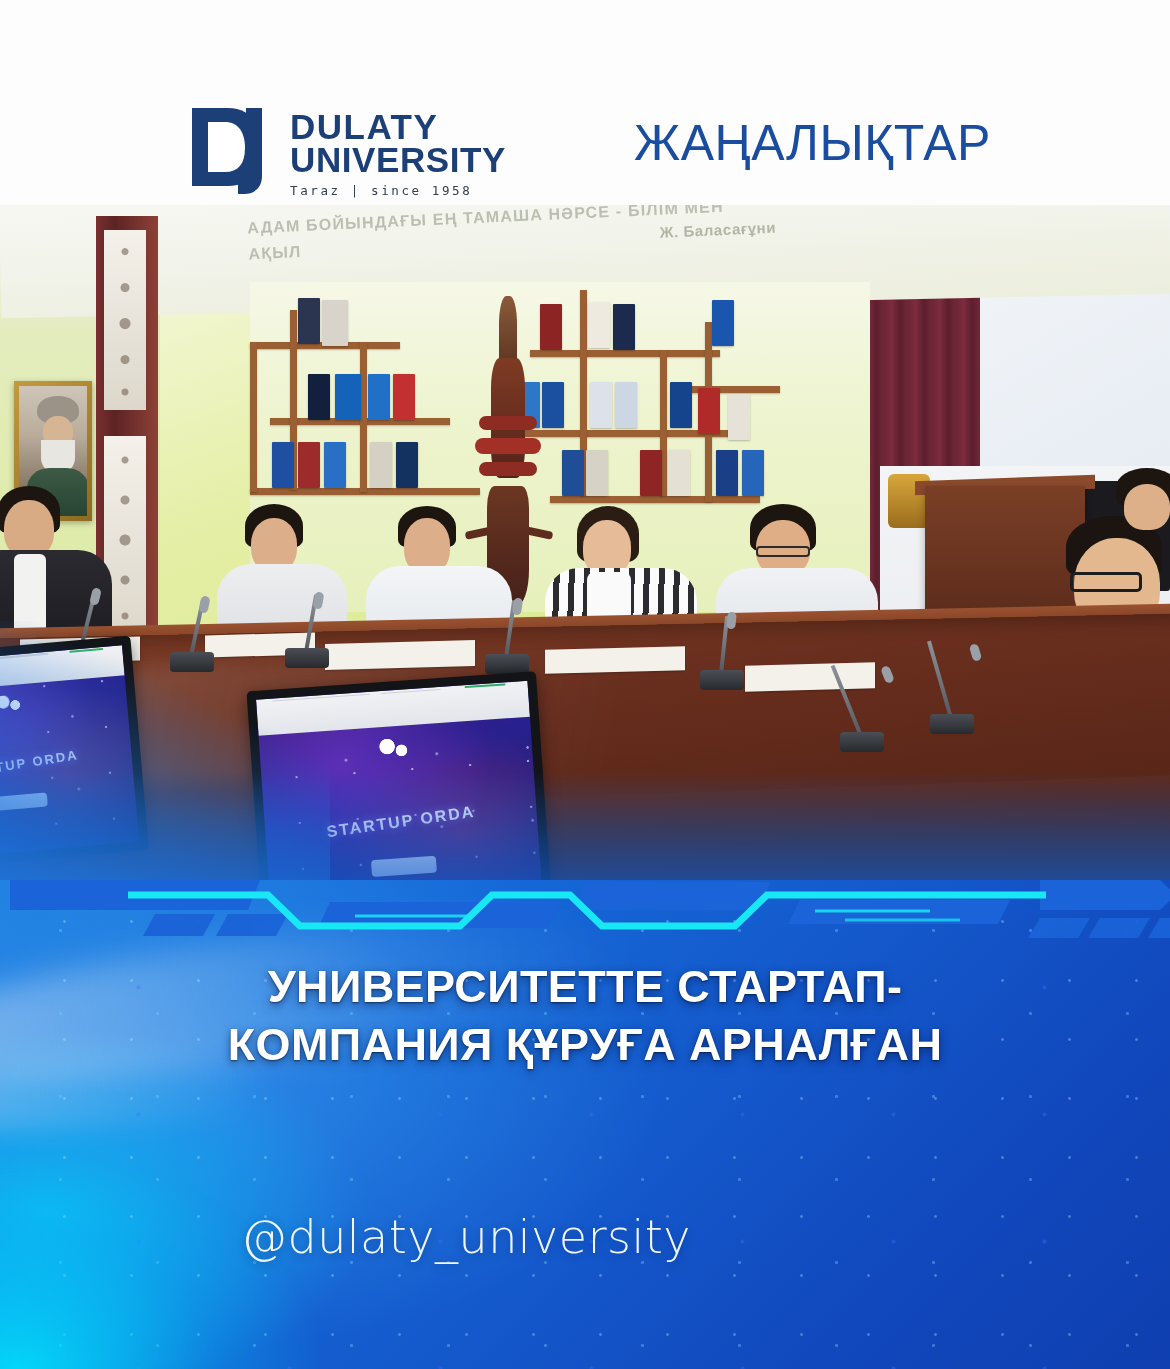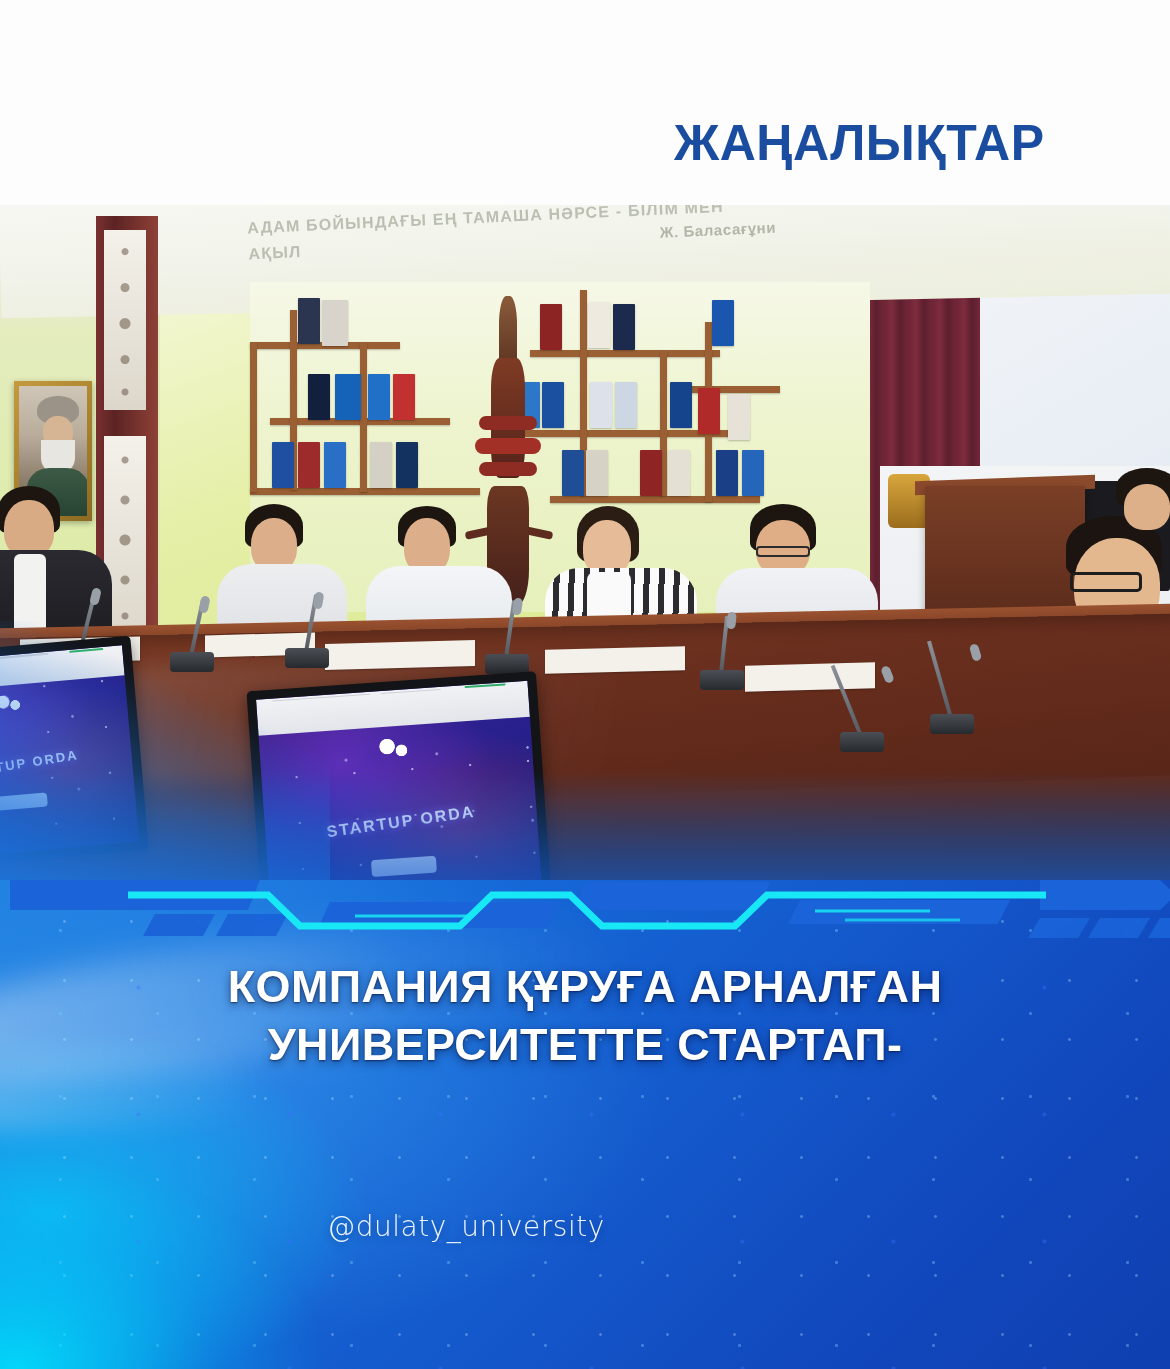--- a/index.html
+++ b/index.html
@@ -31,22 +31,22 @@
     color:#1c3f77; font-weight:bold; letter-spacing:1.5px;
     font-size:35px; line-height:33px;
   }
   .logo-line2 { letter-spacing:0.6px; }
   .logo-sub {
     color:#33404f; font-size:12.5px; letter-spacing:2.6px;
     margin-top:7px; font-family:"DejaVu Sans Mono", monospace;
   }
   .header-kicker {
     position:absolute; left:634px; top:114px;
-    color:#1a4da0; font-weight:bold; font-size:50px;
-    letter-spacing:0.5px; white-space:nowrap;margin-left:40px;
+    color:#1a4da0; font-weight:normal; font-size:50px;
+    letter-spacing:0.5px; white-space:nowrap;
   }
 
   
   .photo {
     position:absolute; left:0; top:186px; width:1170px; height:735px;
     overflow:hidden; z-index:10;
   }
   .photo-inner { position:absolute; inset:0; }
 
   
@@ -331,32 +331,46 @@
     text-align:center; z-index:35;
   }
   .title-line {
     color:#ffffff; font-weight:bold; font-size:45px; line-height:58px;
     letter-spacing:0.4px;
     text-shadow:0 3px 10px rgba(0,20,70,.55), 0 1px 2px rgba(0,10,40,.6);
     white-space:nowrap;
   }
   .handle {
     position:absolute; left:0; top:1210px; width:932px; text-align:center;
-    color:#eef6ff; font-size:28px; font-weight:300; letter-spacing:.5px;
+    color:#eef6ff; font-size:46px; font-weight:300; letter-spacing:.5px;
     z-index:35; text-shadow:0 2px 8px rgba(0,20,70,.4);
     font-family:"DejaVu Sans", sans-serif;
   }
 </style>
 </head>
 <body>
 
 <div class="poster">
 
   <div class="header">
 
+    <div class="logo-wrap">
+      <div class="logo-mark">
+        <svg width="86" height="92" viewBox="0 0 86 92" aria-hidden="true">
+          <path d="M4 4 L40 4 C62 4 74 20 74 44 C74 66 62 82 40 82 L4 82 Z" fill="#1c3f77"></path>
+          <path d="M20 18 L37 18 C50 18 57 28 57 44 C57 60 50 68 37 68 L20 68 Z" fill="#ffffff"></path>
+          <path d="M58 4 L74 4 L74 72 C74 84 66 90 56 90 L50 90 L50 76 L55 76 C58 76 58 73 58 70 Z" fill="#1c3f77"></path>
+        </svg>
+      </div>
+      <div class="logo-text">
+        <div class="logo-line1">DULATY</div>
+        <div class="logo-line2">UNIVERSITY</div>
+        <div class="logo-sub">Taraz  |  since 1958</div>
+      </div>
+    </div>
 
     <div class="header-kicker">ЖАҢАЛЫҚТАР</div>
   </div>
 
   <div class="photo">
     <div class="photo-inner">
 
       <div class="wall-back"></div>
       <div class="wall-green"></div>
 
@@ -610,19 +624,19 @@
 
       <polyline points="128,33 268,33 300,64 460,64 492,33 570,33 602,64 735,64 767,33 1046,33" fill="none" stroke="#18e8f5" stroke-width="7" stroke-linejoin="miter" stroke-linecap="butt"></polyline>
 
       <line x1="355" y1="54" x2="470" y2="54" stroke="#18e8f5" stroke-width="3" opacity="0.85"></line>
       <line x1="815" y1="49" x2="930" y2="49" stroke="#18e8f5" stroke-width="3" opacity="0.85"></line>
       <line x1="845" y1="58" x2="960" y2="58" stroke="#18e8f5" stroke-width="3" opacity="0.7"></line>
     </svg>
   </div>
 
   <div class="title-block">
+    <div class="title-line">УНИВЕРСИТЕТТЕ СТАРТАП-</div>
     <div class="title-line">КОМПАНИЯ ҚҰРУҒА АРНАЛҒАН</div>
-    <div class="title-line">УНИВЕРСИТЕТТЕ СТАРТАП-</div>
   </div>
 
   <div class="handle">@dulaty_university</div>
 
 </div>
 
 </body></html>

